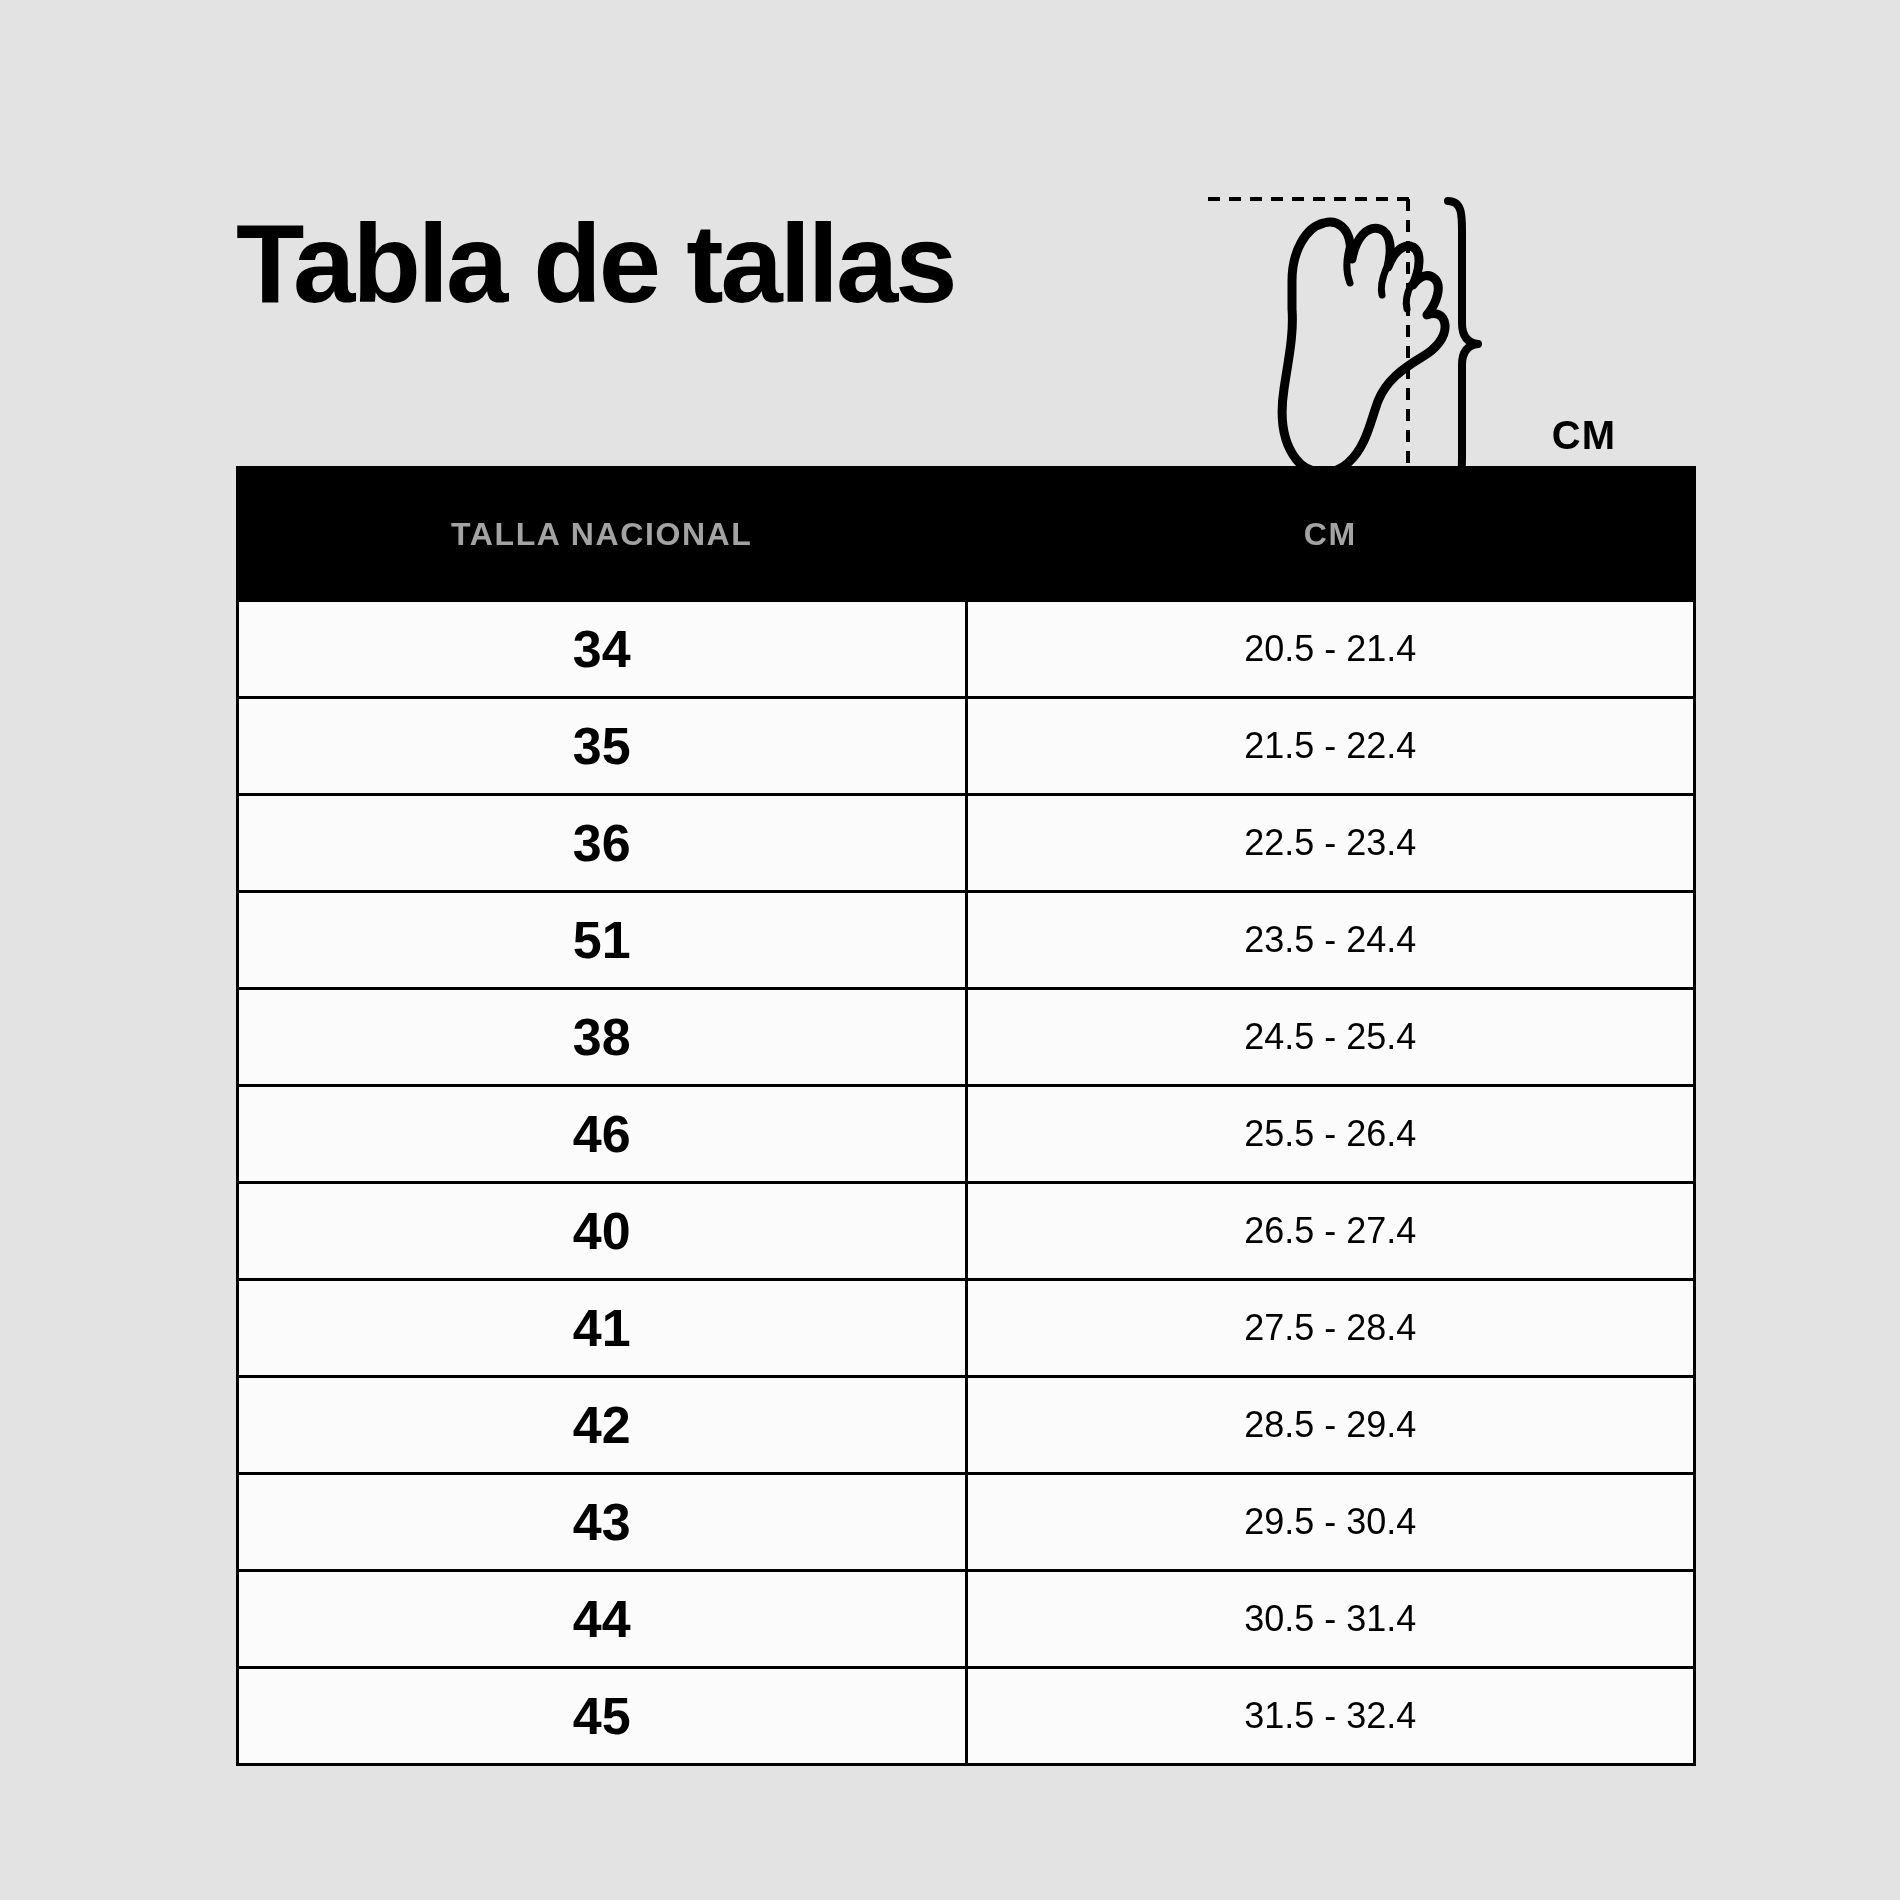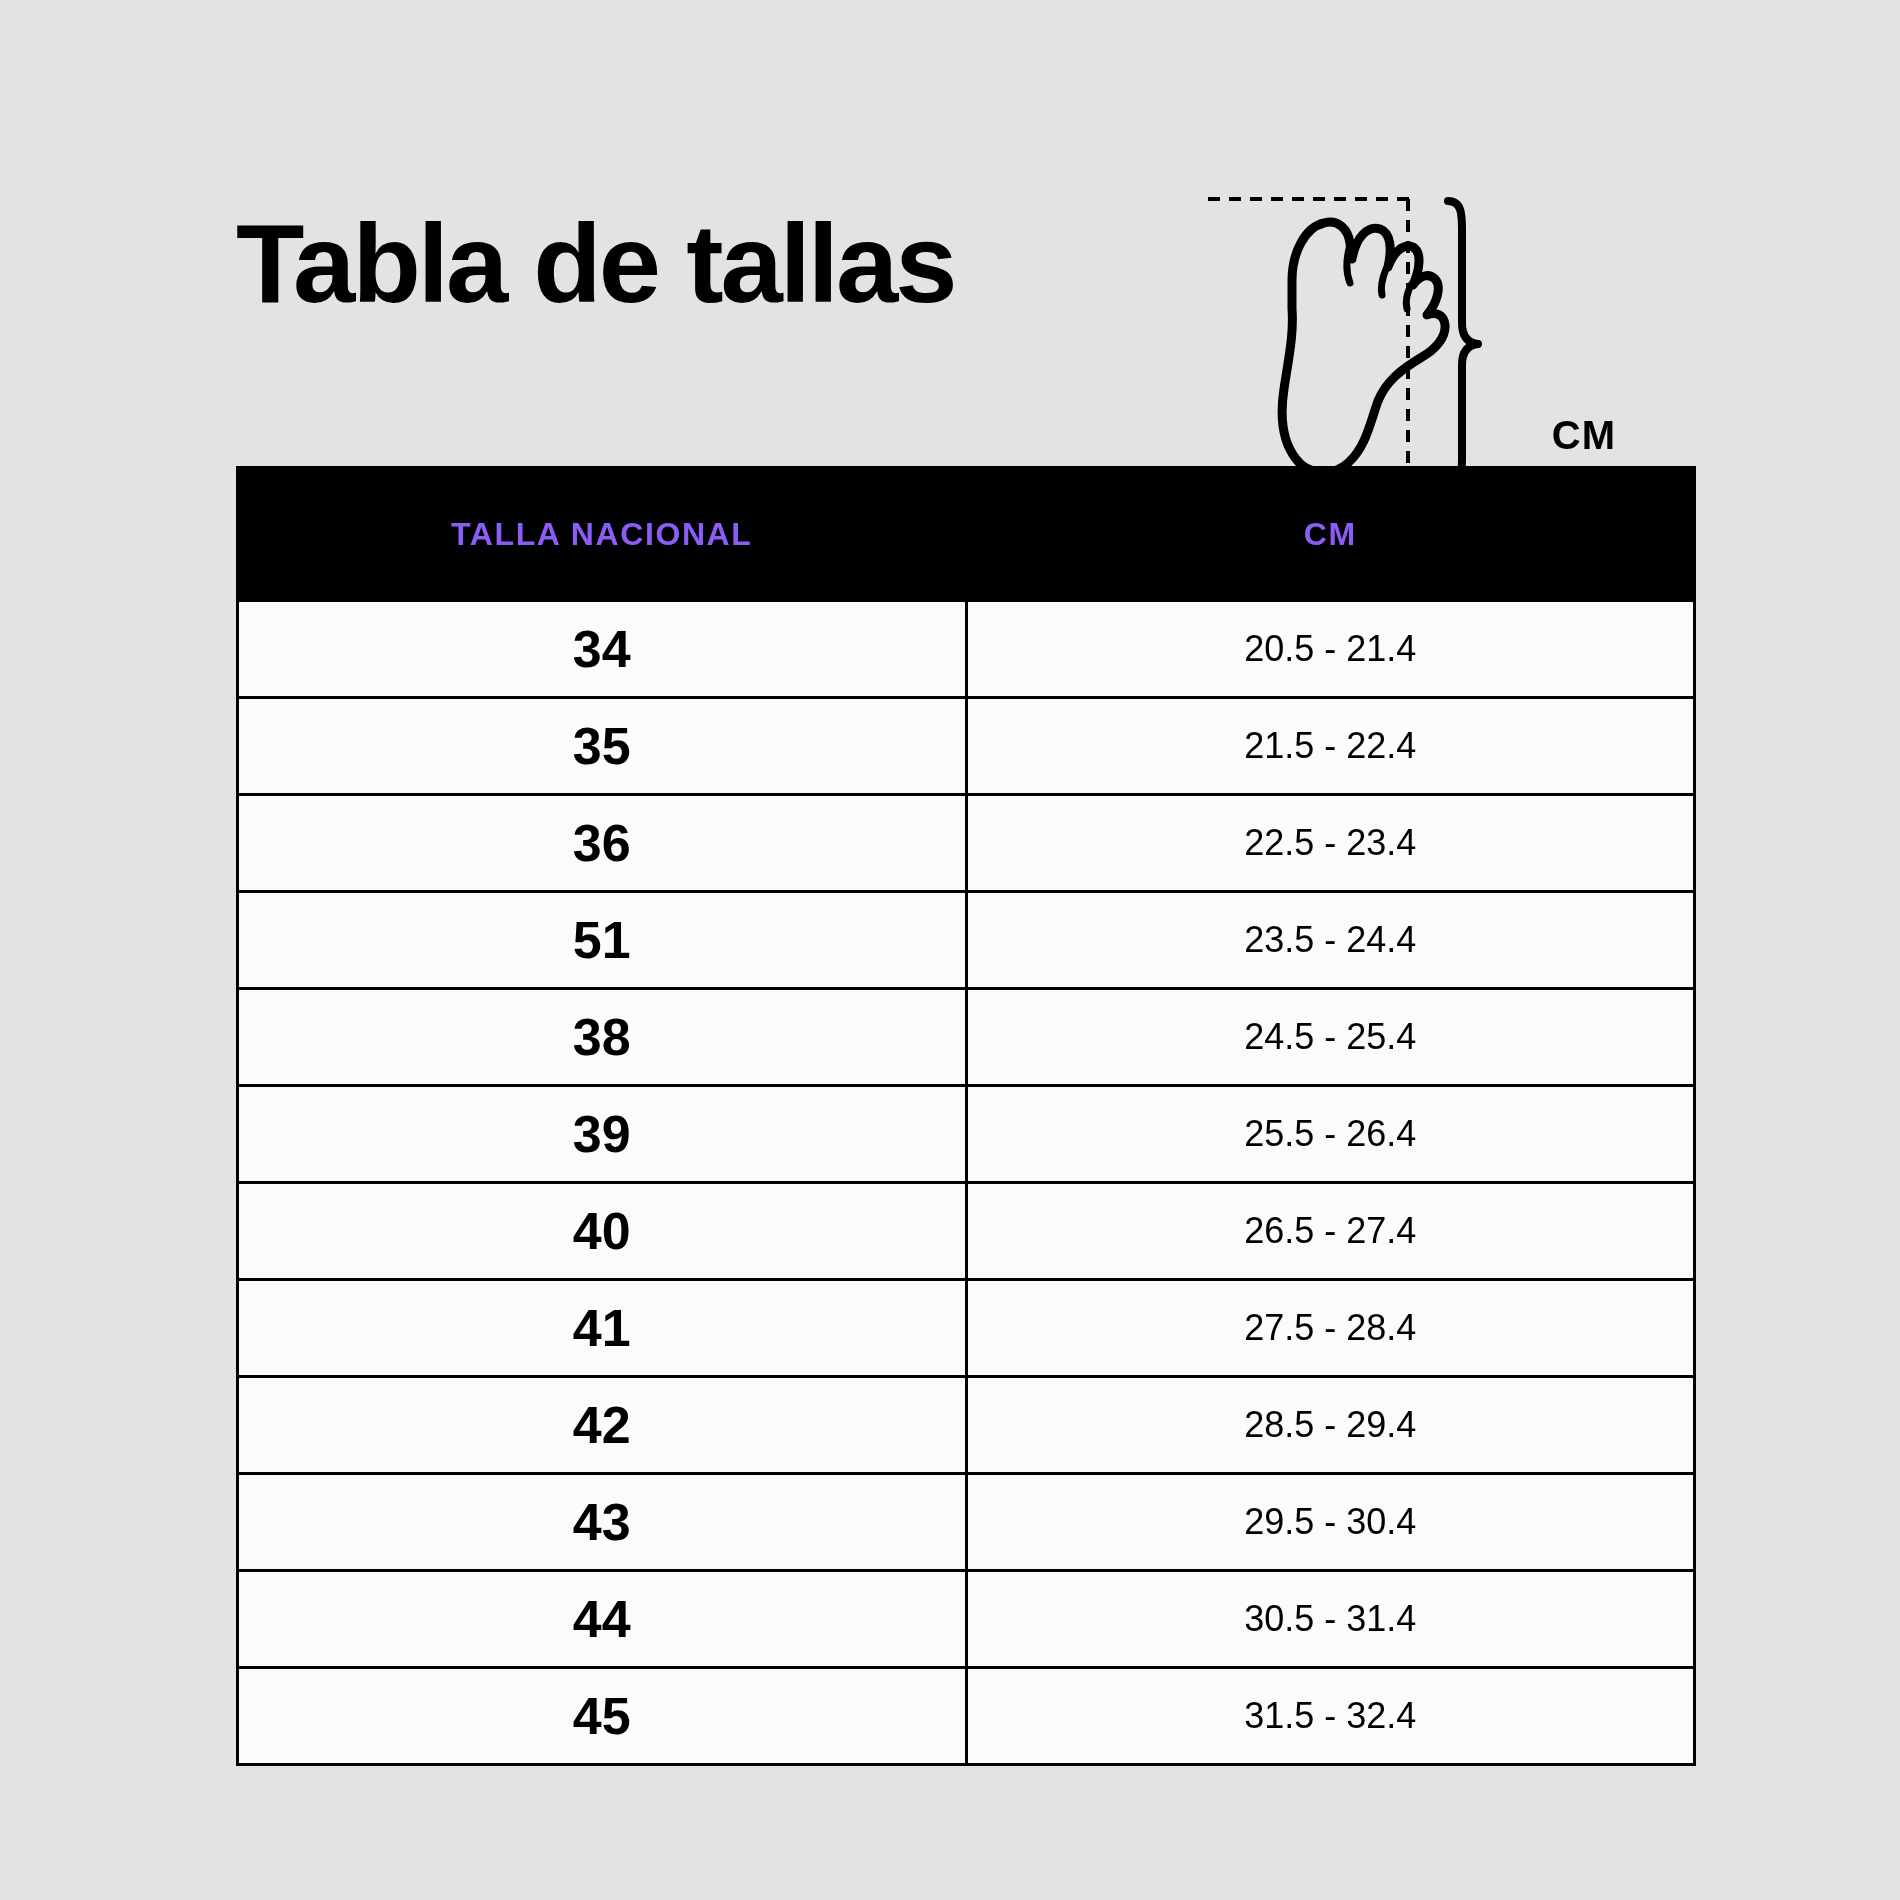--- a/index.html
+++ b/index.html
@@ -63,21 +63,21 @@
     top: 466px;
     width: 1460px;
   }
   table.size-table {
     border-collapse: collapse;
     width: 100%;
     table-layout: fixed;
   }
   table.size-table thead th {
     background: #000;
-    color: #8b5cf6;
+    color: #a3a3a3;
     font-size: 32px;
     font-weight: bold;
     letter-spacing: 1.6px;
     height: 128px;
     vertical-align: middle;
     text-align: center;
     border: 3px solid #000;
   }
   table.size-table tbody td {
     background: #fbfbfb;
@@ -177,21 +177,21 @@
         </tr>
         <tr>
           <td class="col-size">51</td>
           <td class="col-cm">23.5 - 24.4</td>
         </tr>
         <tr>
           <td class="col-size">38</td>
           <td class="col-cm">24.5 - 25.4</td>
         </tr>
         <tr>
-          <td class="col-size">39</td>
+          <td class="col-size">46</td>
           <td class="col-cm">25.5 - 26.4</td>
         </tr>
         <tr>
           <td class="col-size">40</td>
           <td class="col-cm">26.5 - 27.4</td>
         </tr>
         <tr>
           <td class="col-size">41</td>
           <td class="col-cm">27.5 - 28.4</td>
         </tr>

